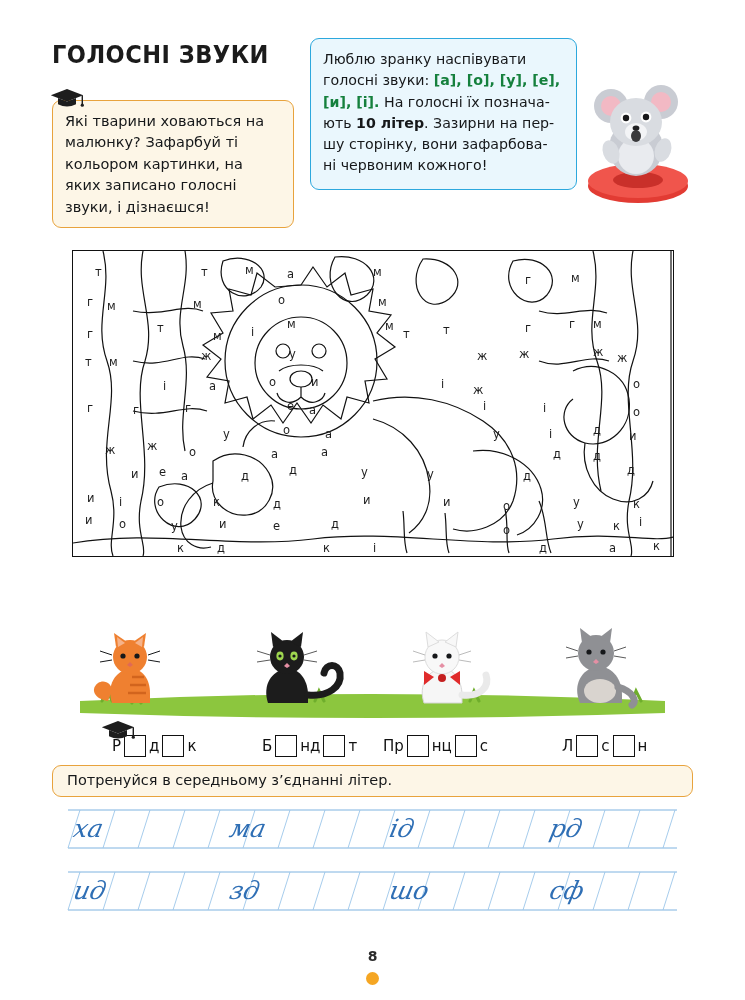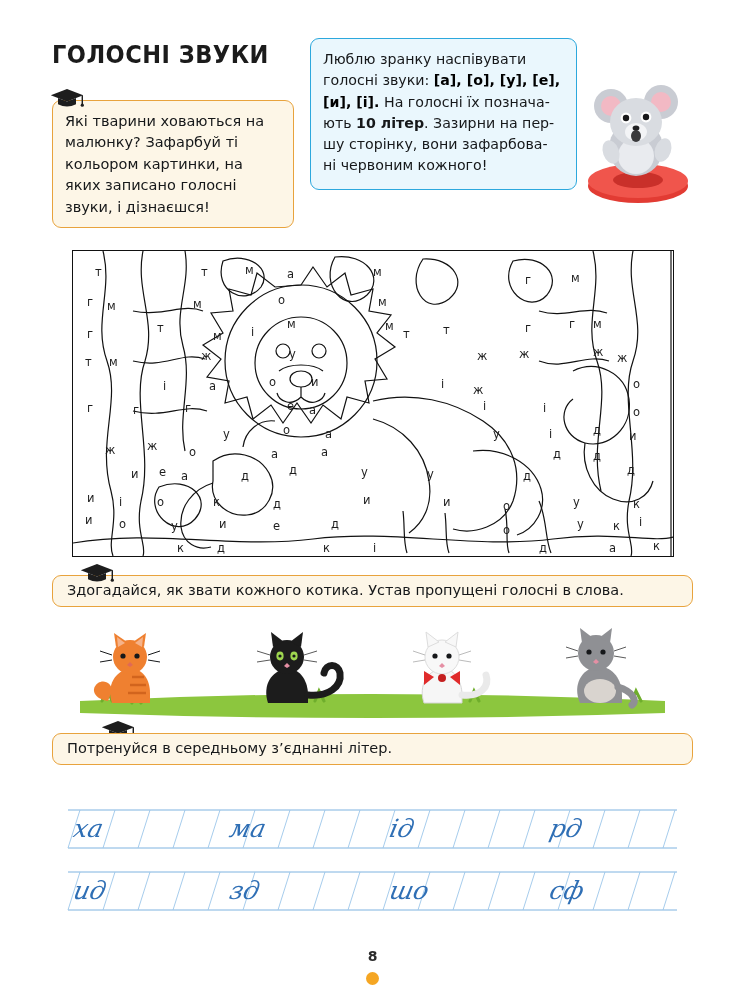--- a/index.html
+++ b/index.html
@@ -31,30 +31,30 @@
     padding:10px 12px;
     font-size:14.5px;line-height:1.48;color:#16181a;
   }
   .note.left{left:52px;top:100px;width:242px;height:128px;}
   .bubble{
     position:absolute;left:310px;top:38px;width:267px;height:152px;
     border:1.5px solid #2ca8dd;border-radius:9px;background:#eaf7fd;
     box-sizing:border-box;padding:10px 12px;
     font-size:14.2px;line-height:1.5;color:#16181a;
   }
-  .bubble .hl{color:#000000;font-weight:bold;}
+  .bubble .hl{color:#15803d;font-weight:bold;}
   .bubble b{font-weight:bold;}
 
   .note.strip{
     left:52px;width:641px;height:32px;
     display:flex;align-items:center;
     padding:0 14px;font-size:14.5px;
   }
   .note.strip.one{top:575px;}
-  .note.strip.two{top:733px;}
+  .note.strip.two{top:765px;}
 
   
   .cap{position:absolute;width:36px;height:22px;pointer-events:none;}
 
   
   .mouse{position:absolute;left:578px;top:40px;width:118px;height:165px;}
 
   
   .puzzle{
     position:absolute;left:72px;top:250px;width:600px;height:305px;
@@ -201,29 +201,20 @@
 
         <path d="M60 60 C90 66 110 52 130 60"></path>
         <path d="M60 110 C92 118 108 100 132 108"></path>
         <path d="M60 160 C92 168 110 152 134 160"></path>
         <path d="M466 60 C492 68 512 54 534 62"></path>
         <path d="M466 110 C492 120 512 102 536 110"></path>
       </g>
     </svg>
   <span class="lt" style="left: 22px; top: 14px;">т</span><span class="lt" style="left: 128px; top: 14px;">т</span><span class="lt" style="left: 172px; top: 12px;">м</span><span class="lt" style="left: 214px; top: 16px;">а</span><span class="lt" style="left: 300px; top: 14px;">м</span><span class="lt" style="left: 14px; top: 44px;">г</span><span class="lt" style="left: 205px; top: 42px;">о</span><span class="lt" style="left: 305px; top: 44px;">м</span><span class="lt" style="left: 452px; top: 22px;">г</span><span class="lt" style="left: 498px; top: 20px;">м</span><span class="lt" style="left: 34px; top: 48px;">м</span><span class="lt" style="left: 120px; top: 46px;">м</span><span class="lt" style="left: 84px; top: 70px;">т</span><span class="lt" style="left: 214px; top: 66px;">м</span><span class="lt" style="left: 312px; top: 68px;">м</span><span class="lt" style="left: 14px; top: 76px;">г</span><span class="lt" style="left: 140px; top: 78px;">м</span><span class="lt" style="left: 178px; top: 74px;">і</span><span class="lt" style="left: 330px; top: 76px;">т</span><span class="lt" style="left: 370px; top: 72px;">т</span><span class="lt" style="left: 452px; top: 70px;">г</span><span class="lt" style="left: 496px; top: 66px;">г</span><span class="lt" style="left: 520px; top: 66px;">м</span><span class="lt" style="left: 12px; top: 104px;">т</span><span class="lt" style="left: 36px; top: 104px;">м</span><span class="lt" style="left: 128px; top: 98px;">ж</span><span class="lt" style="left: 216px; top: 96px;">у</span><span class="lt" style="left: 404px; top: 98px;">ж</span><span class="lt" style="left: 446px; top: 96px;">ж</span><span class="lt" style="left: 520px; top: 94px;">ж</span><span class="lt" style="left: 544px; top: 100px;">ж</span><span class="lt" style="left: 90px; top: 128px;">і</span><span class="lt" style="left: 136px; top: 128px;">а</span><span class="lt" style="left: 196px; top: 124px;">о</span><span class="lt" style="left: 238px; top: 124px;">и</span><span class="lt" style="left: 368px; top: 126px;">і</span><span class="lt" style="left: 400px; top: 132px;">ж</span><span class="lt" style="left: 560px; top: 126px;">о</span><span class="lt" style="left: 14px; top: 150px;">г</span><span class="lt" style="left: 60px; top: 152px;">г</span><span class="lt" style="left: 112px; top: 150px;">г</span><span class="lt" style="left: 214px; top: 148px;">е</span><span class="lt" style="left: 236px; top: 152px;">а</span><span class="lt" style="left: 410px; top: 148px;">і</span><span class="lt" style="left: 470px; top: 150px;">і</span><span class="lt" style="left: 560px; top: 154px;">о</span><span class="lt" style="left: 150px; top: 176px;">у</span><span class="lt" style="left: 210px; top: 172px;">о</span><span class="lt" style="left: 252px; top: 176px;">а</span><span class="lt" style="left: 420px; top: 176px;">у</span><span class="lt" style="left: 476px; top: 176px;">і</span><span class="lt" style="left: 520px; top: 172px;">д</span><span class="lt" style="left: 556px; top: 178px;">и</span><span class="lt" style="left: 32px; top: 192px;">ж</span><span class="lt" style="left: 74px; top: 188px;">ж</span><span class="lt" style="left: 116px; top: 194px;">о</span><span class="lt" style="left: 198px; top: 196px;">а</span><span class="lt" style="left: 248px; top: 194px;">а</span><span class="lt" style="left: 480px; top: 196px;">д</span><span class="lt" style="left: 520px; top: 198px;">д</span><span class="lt" style="left: 58px; top: 216px;">и</span><span class="lt" style="left: 86px; top: 214px;">е</span><span class="lt" style="left: 108px; top: 218px;">а</span><span class="lt" style="left: 168px; top: 218px;">д</span><span class="lt" style="left: 216px; top: 212px;">д</span><span class="lt" style="left: 288px; top: 214px;">у</span><span class="lt" style="left: 354px; top: 216px;">у</span><span class="lt" style="left: 450px; top: 218px;">д</span><span class="lt" style="left: 554px; top: 212px;">д</span><span class="lt" style="left: 14px; top: 240px;">и</span><span class="lt" style="left: 46px; top: 244px;">і</span><span class="lt" style="left: 84px; top: 244px;">о</span><span class="lt" style="left: 140px; top: 244px;">к</span><span class="lt" style="left: 200px; top: 246px;">д</span><span class="lt" style="left: 290px; top: 242px;">и</span><span class="lt" style="left: 370px; top: 244px;">и</span><span class="lt" style="left: 430px; top: 248px;">о</span><span class="lt" style="left: 500px; top: 244px;">у</span><span class="lt" style="left: 560px; top: 246px;">к</span><span class="lt" style="left: 12px; top: 262px;">и</span><span class="lt" style="left: 46px; top: 266px;">о</span><span class="lt" style="left: 98px; top: 268px;">у</span><span class="lt" style="left: 146px; top: 266px;">и</span><span class="lt" style="left: 200px; top: 268px;">е</span><span class="lt" style="left: 258px; top: 266px;">д</span><span class="lt" style="left: 430px; top: 272px;">о</span><span class="lt" style="left: 504px; top: 266px;">у</span><span class="lt" style="left: 540px; top: 268px;">к</span><span class="lt" style="left: 566px; top: 264px;">і</span><span class="lt" style="left: 104px; top: 290px;">к</span><span class="lt" style="left: 144px; top: 290px;">д</span><span class="lt" style="left: 250px; top: 290px;">к</span><span class="lt" style="left: 300px; top: 290px;">і</span><span class="lt" style="left: 466px; top: 290px;">д</span><span class="lt" style="left: 536px; top: 290px;">а</span><span class="lt" style="left: 580px; top: 288px;">к</span></div>
 
-  <div class="note strip one">
-    <span>Здогадайся, як звати кожного котика. Устав пропущені голосні в слова.</span>
-    <svg class="cap" style="left:26px;top:-14px;" viewBox="0 0 40 24">
-      <path d="M2 9 L20 2 L38 9 L20 16 Z" fill="#1d1d1d"></path>
-      <path d="M10 12 L10 19 Q20 24 30 19 L30 12 L20 16 Z" fill="#1d1d1d"></path>
-      <path d="M37 9 L37 19" stroke="#1d1d1d" stroke-width="1.6" fill="none"></path>
-      <circle cx="37" cy="20" r="1.8" fill="#1d1d1d"></circle>
-    </svg>
-  </div>
 
   <div class="catsband">
     <svg width="601" height="110" viewBox="0 0 601 110">
 
       <path d="M8 86 Q300 72 593 86 L593 98 Q300 108 8 98 Z" fill="#8cc63e"></path>
       <path d="M30 86 l5 -12 5 12 M60 88 l4 -10 5 10 M205 84 l5 -12 5 12 M243 86 l4 -10 5 10
                M360 84 l5 -12 5 12 M398 86 l4 -10 5 10 M520 84 l5 -12 5 12 M560 86 l4 -10 5 10" stroke="#6fae2c" stroke-width="3" fill="none" stroke-linecap="round"></path>
 
       <g>
         <path d="M40 88 C34 70 44 56 56 54 C70 52 78 64 78 78 L78 88 Z" fill="#ef8030"></path>

